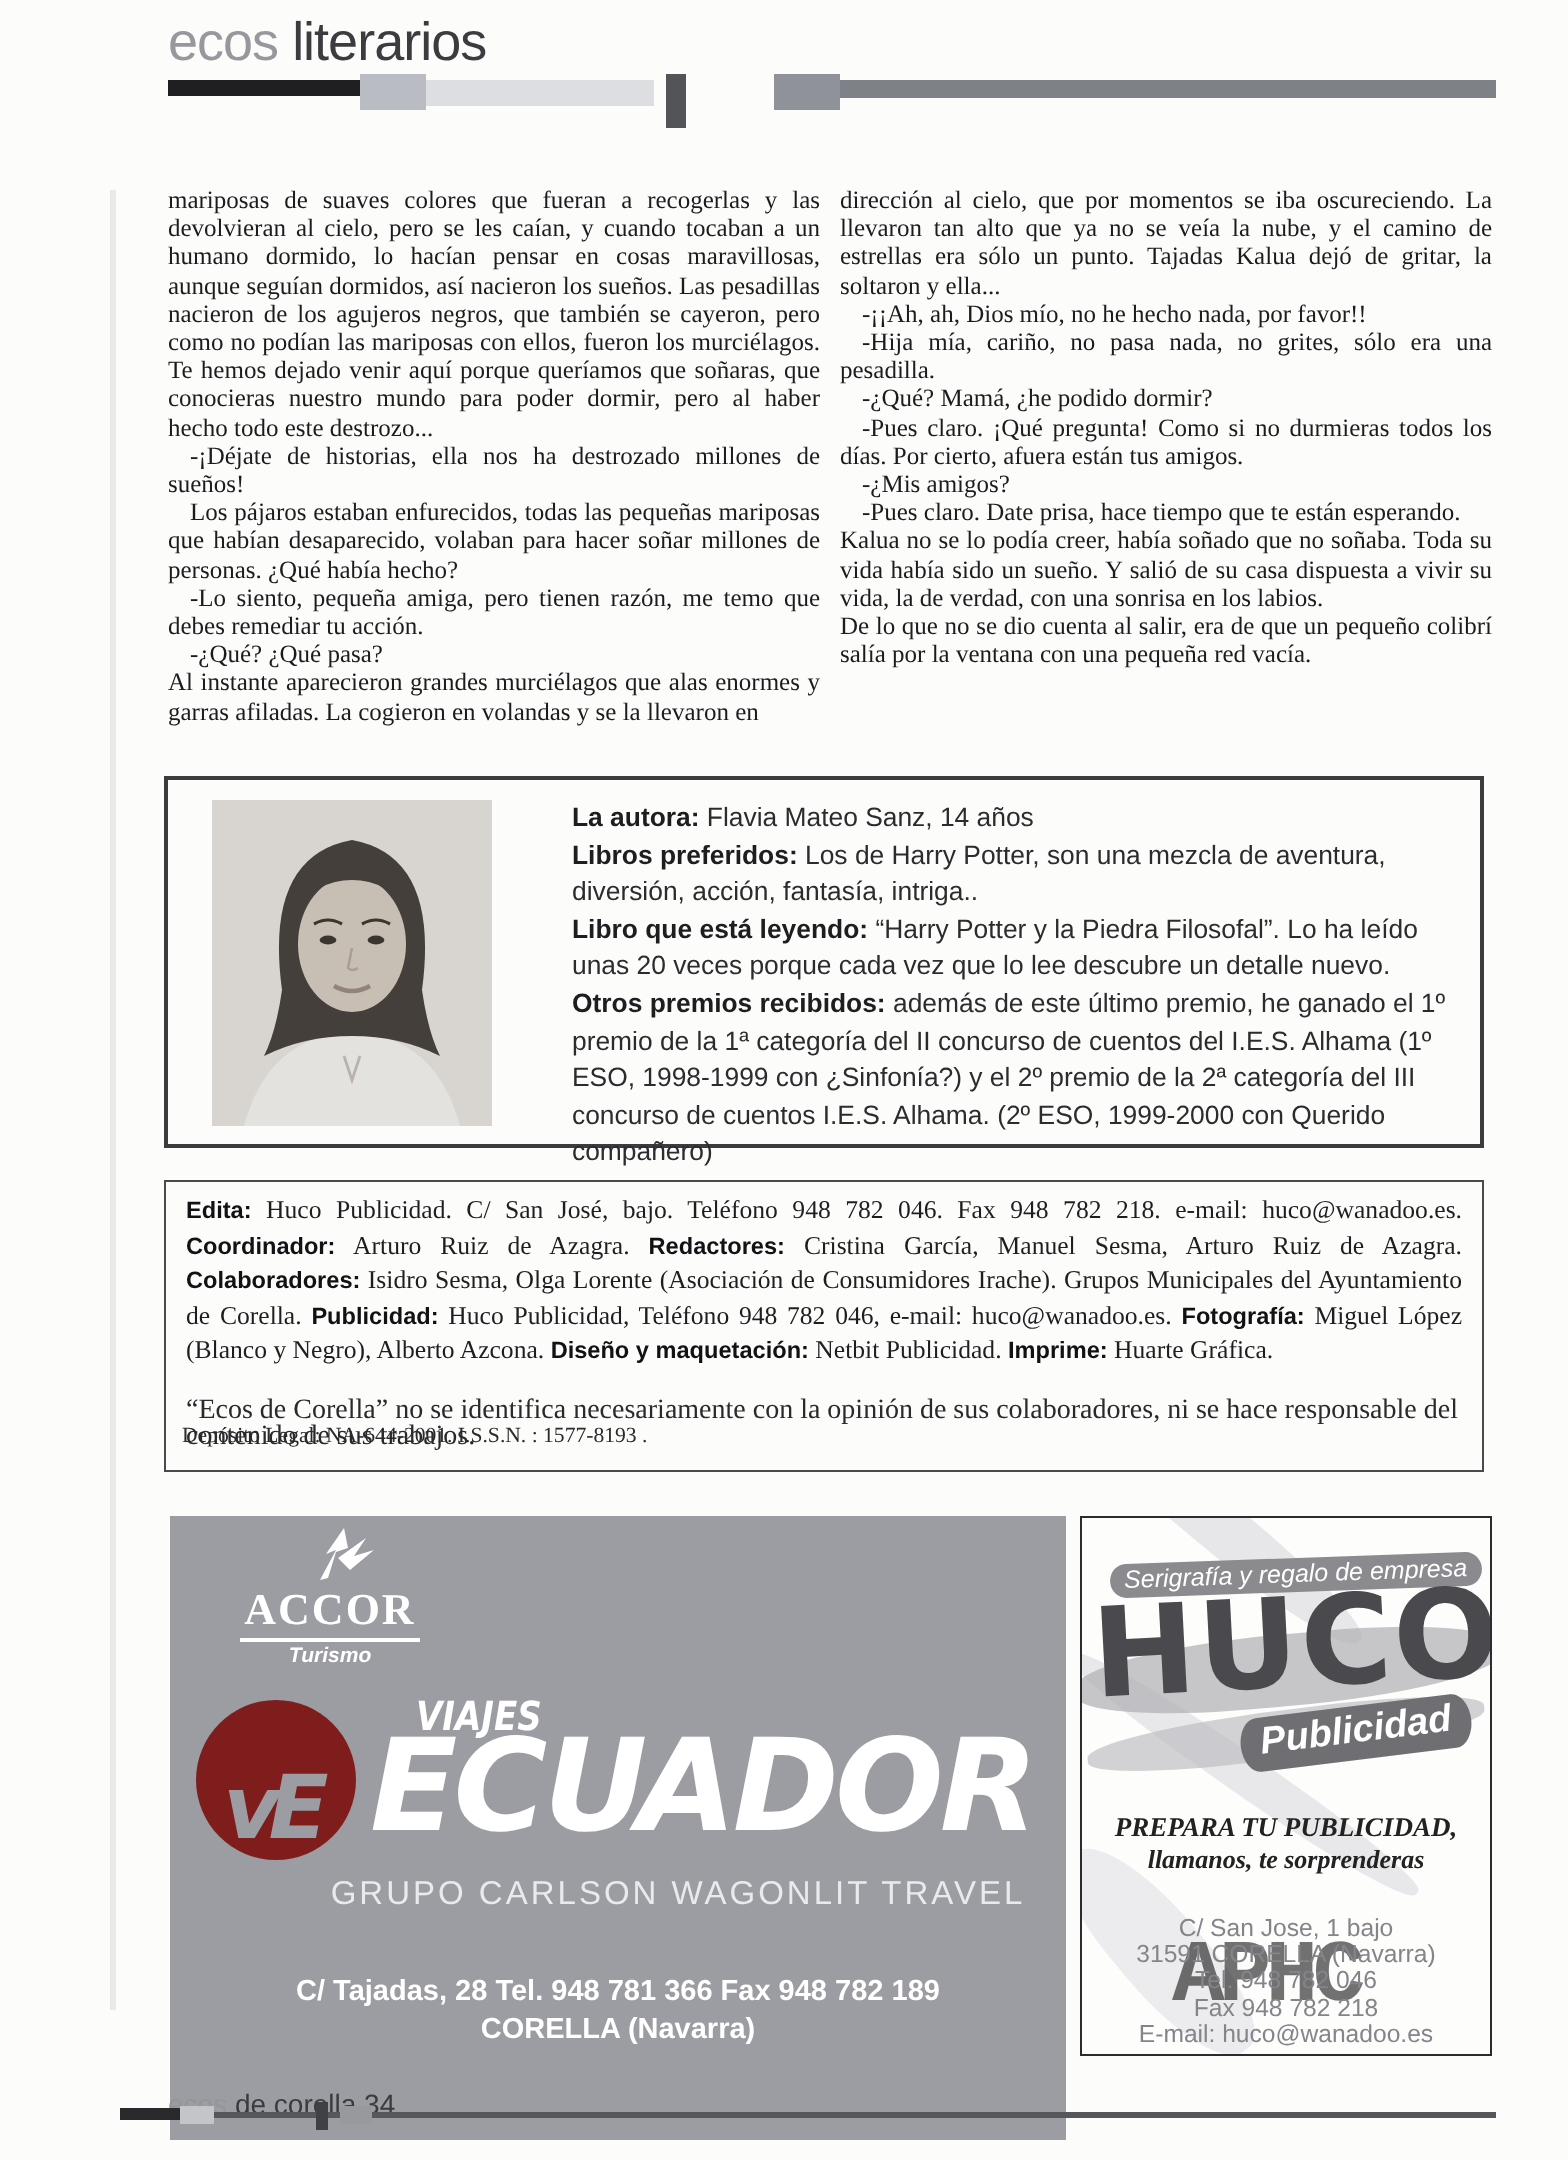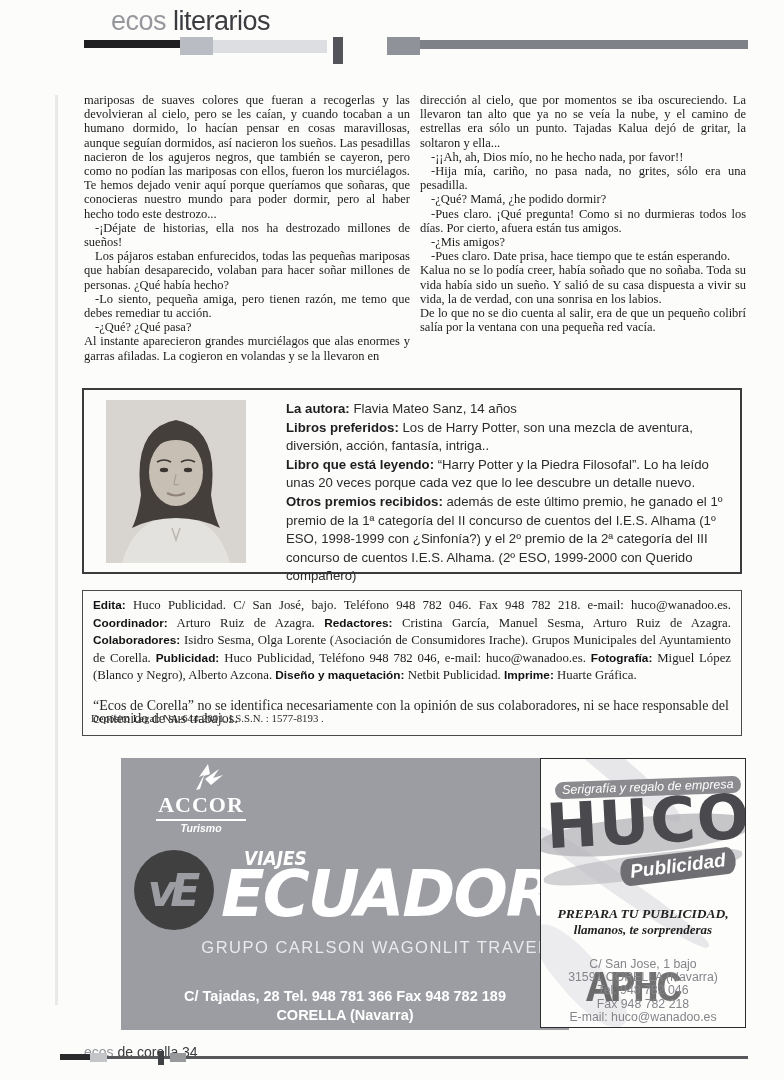--- a/index.html
+++ b/index.html
@@ -3,21 +3,21 @@
 <meta charset="utf-8">
 <style>
   html,body{margin:0;padding:0;overflow:hidden;}
   body{width:784px;height:1080px;background:#ffffff;}
   .page{position:relative;width:784px;height:1080px;background:#fcfcfa;overflow:hidden;
         font-family:"Liberation Serif",serif;color:#1c1c1e;}
   
   .scan-edge{position:absolute;left:55px;top:95px;width:3px;height:910px;background:#e9e9e6;}
   
   .masthead{position:absolute;left:84px;top:6px;font-family:"Liberation Sans",sans-serif;
-            font-size:27px;letter-spacing:-0.5px;margin-left:27px;}
+            font-size:27px;letter-spacing:-0.5px;}
   .mast-light{color:#97989d;}
   .mast-dark{color:#3b3c40;}
   .seg{position:absolute;}
   .seg-pale{left:190px;top:40px;width:137px;height:13px;background:#dcdee2;}
   .seg-black{left:84px;top:40px;width:96px;height:8px;background:#1f1f21;}
   .seg-lightsq{left:180px;top:37px;width:33px;height:18px;background:#b9bdc3;}
   .seg-vert{left:333px;top:37px;width:10px;height:27px;background:#525459;}
   .seg-graysq{left:387px;top:37px;width:33px;height:18px;background:#8f9298;}
   .seg-long{left:420px;top:40px;width:328px;height:9px;background:#7e8187;}
   
@@ -40,29 +40,29 @@
   .credits-box{position:absolute;left:82px;top:590px;width:660px;height:146px;
                border:1.5px solid #4a4a4c;box-sizing:border-box;}
   .credits-flow{position:absolute;left:10px;right:10px;top:6px;margin:0;
                 font-size:12.8px;line-height:17.5px;text-align:justify;color:#1e1e20;}
   .credits-flow b{font-family:"Liberation Sans",sans-serif;font-size:11.8px;color:#121214;}
   .disclaimer{position:absolute;left:10px;right:10px;top:108px;margin:0;
               font-size:14px;line-height:13px;color:#2a2a2c;}
   .legal{position:absolute;left:8px;right:10px;top:121px;margin:0;
          font-size:10.8px;line-height:13px;color:#2a2a2c;}
   
-  .ad-ecuador{position:absolute;left:85px;top:758px;width:448px;height:272px;
-              background:#9c9da3;overflow:hidden;font-family:"Liberation Sans",sans-serif;margin-left:36px;}
+  .ad-ecuador{position:absolute;left:85px;top:758px;width:448px;height:312px;
+              background:#9c9da3;overflow:hidden;font-family:"Liberation Sans",sans-serif;}
   .accor{position:absolute;left:25px;top:4px;width:110px;text-align:center;color:#fff;}
   .accor-birds{display:block;margin:0 auto;}
   .accor-name{display:inline-block;font-family:"Liberation Serif",serif;font-weight:700;
               font-size:22px;letter-spacing:1px;border-bottom:2px solid #fff;padding:0 2px 1px;}
   .accor-sub{font-style:italic;font-weight:700;font-size:10.5px;margin-top:1px;}
-  .ve-circle{position:absolute;left:13px;top:92px;width:80px;height:80px;background:#404040;
-             border-radius:50%;display:flex;align-items:center;justify-content:center;}
+  .ve-circle{position:absolute;left:13px;top:92px;width:80px;height:80px;background:#7f1d1d;
+             border-radius:50%;display:flex;align-items:flex-end;justify-content:center;}
   .ve-circle span{color:#9c9da3;font-size:44px;font-weight:700;font-style:italic;
                   font-family:"DejaVu Sans",sans-serif;letter-spacing:-6px;padding-right:6px;}
   .viajes{position:absolute;left:123px;top:88px;font-size:20px;font-weight:700;
           font-style:italic;color:#fff;font-family:"DejaVu Sans",sans-serif;
           transform:scaleX(0.85);transform-origin:left top;}
   .ecuador{position:absolute;left:100px;top:104px;font-size:64px;line-height:64px;
            font-weight:700;font-style:italic;color:#fff;letter-spacing:-2px;
            font-family:"DejaVu Sans",sans-serif;}
   .grupo{position:absolute;left:60px;right:0;top:180px;text-align:center;font-size:16.5px;
          letter-spacing:1.5px;color:#eaeaec;}

